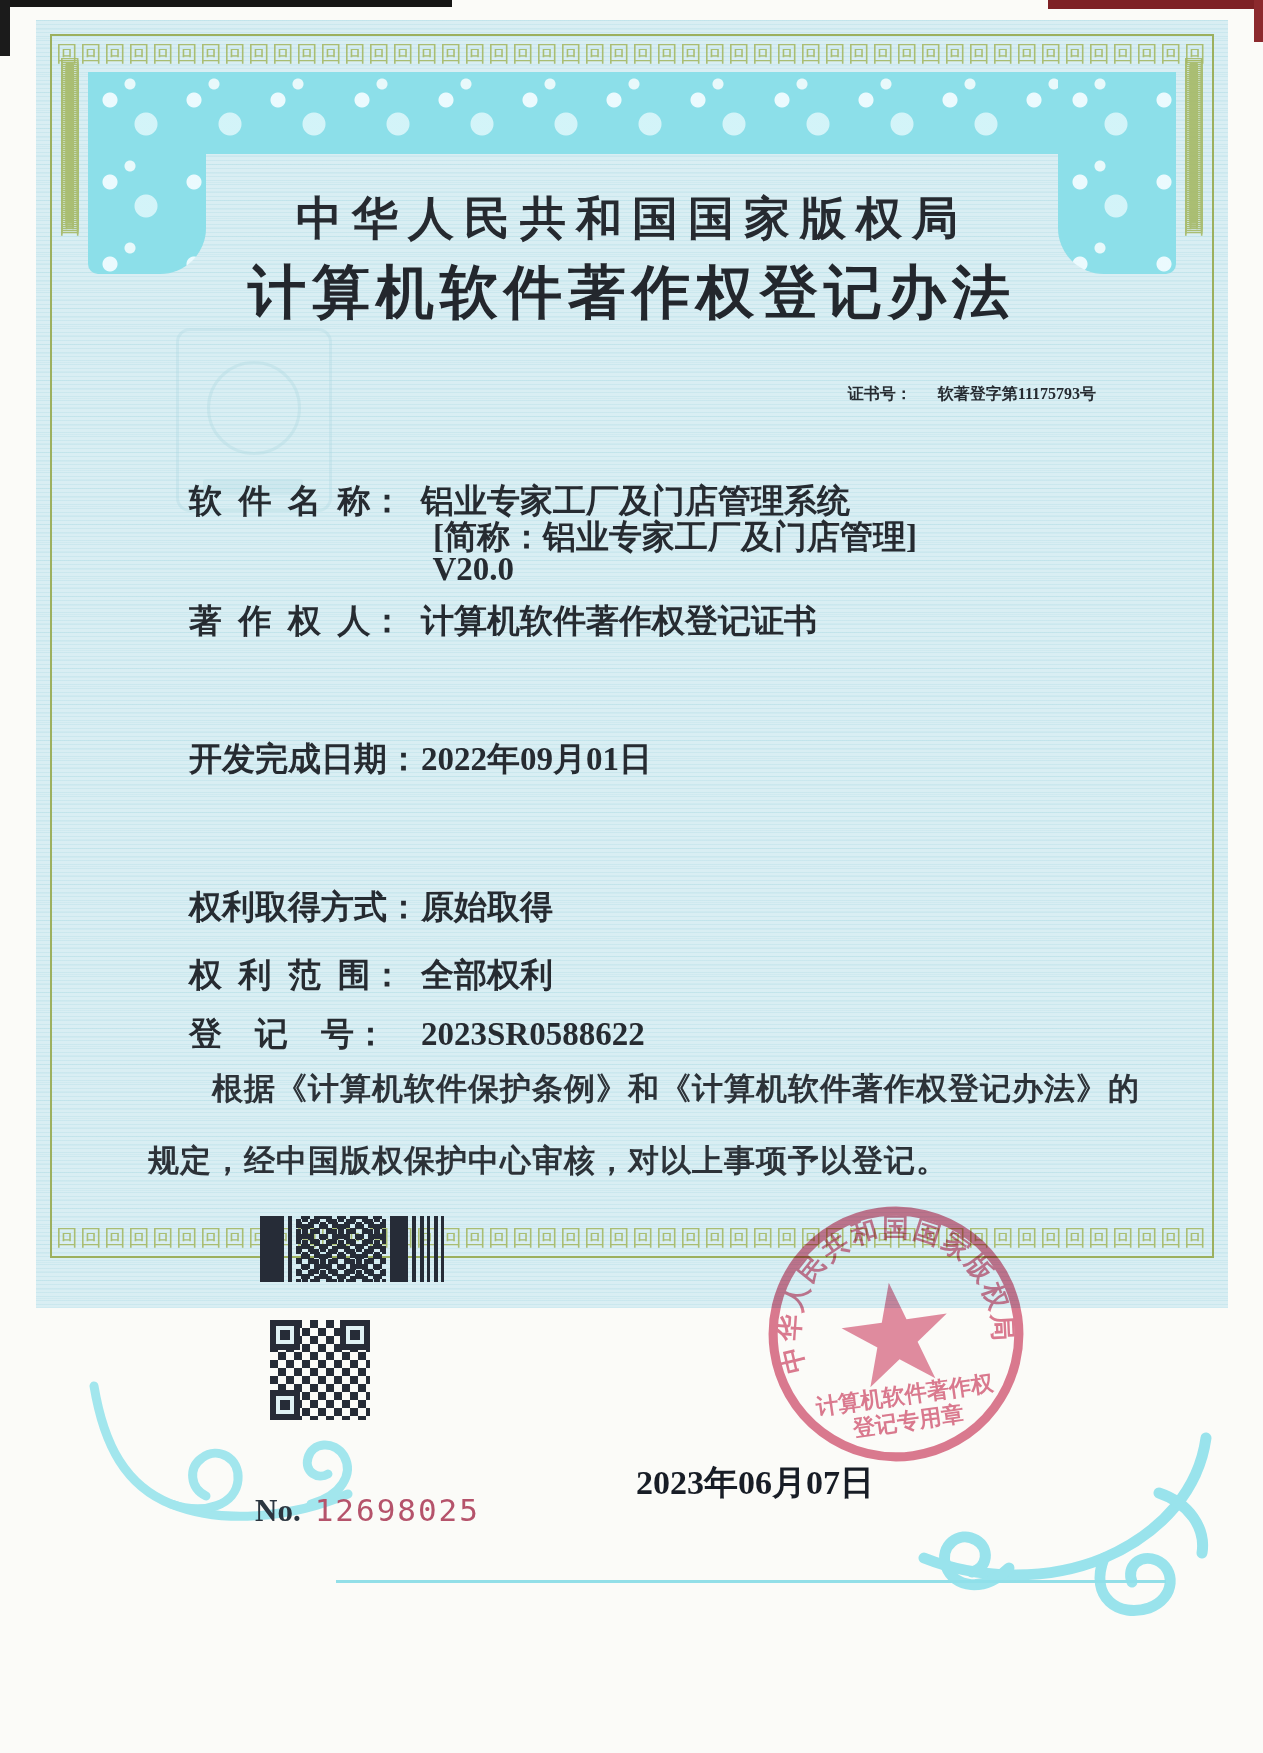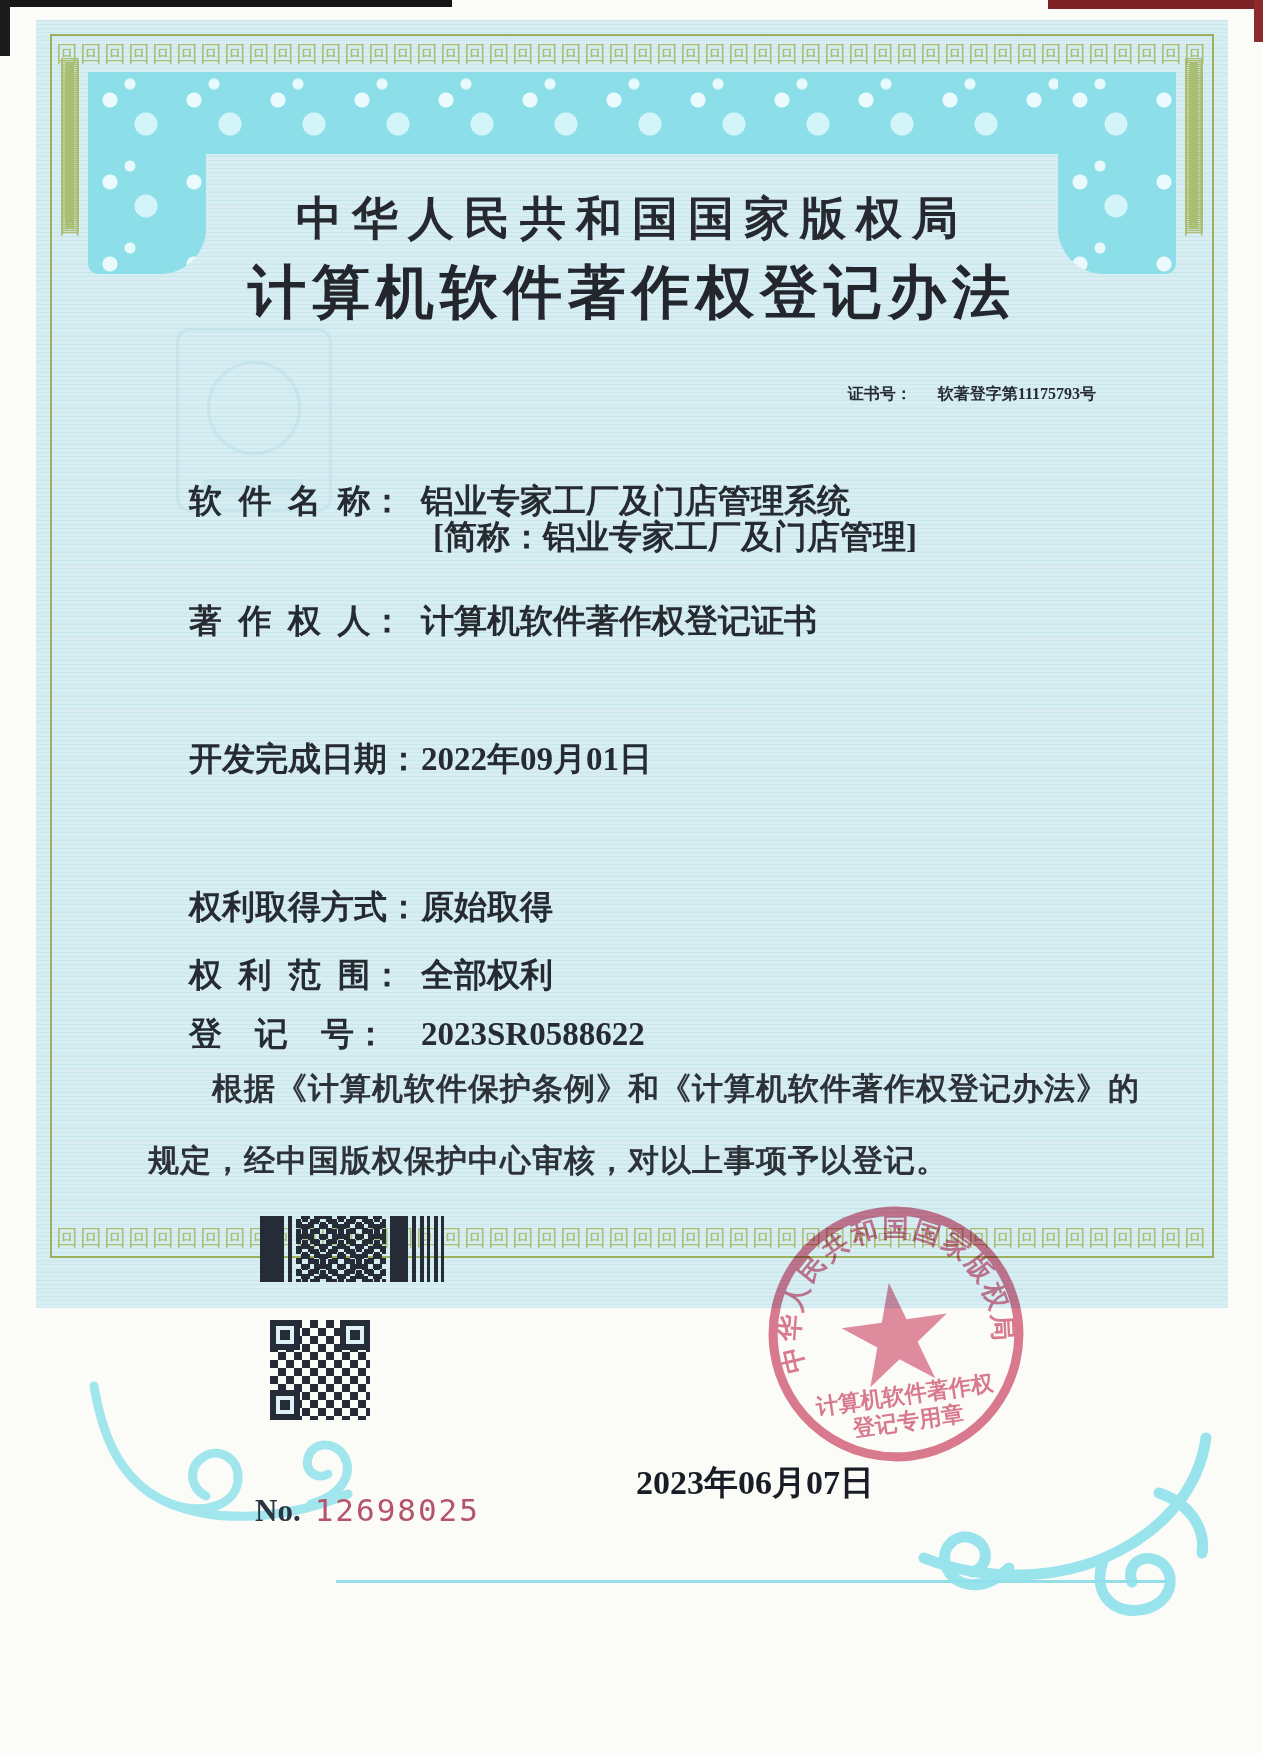--- a/index.html
+++ b/index.html
@@ -149,20 +149,23 @@
   <div class="certno">
     <span class="cn-label">证书号：</span><span>软著登字第11175793号</span>
   </div>
 
   <div class="row" style="top:422px">
     <span class="lbl">软  件  名  称：</span><span class="val">铝业专家工厂及门店管理系统</span>
   </div>
   <div class="row cont" style="top:458px">
     <span class="val">[简称：铝业专家工厂及门店管理]</span>
   </div>
+  <div class="row cont" style="top:494px">
+    <span class="val">V20.0</span>
+  </div>
   <div class="row" style="top:542px">
     <span class="lbl">著  作  权  人：</span><span class="val">计算机软件著作权登记证书</span>
   </div>
   <div class="row" style="top:680px">
     <span class="lbl">开发完成日期：</span><span class="val">2022年09月01日</span>
   </div>
   <div class="row" style="top:828px">
     <span class="lbl">权利取得方式：</span><span class="val">原始取得</span>
   </div>
   <div class="row" style="top:896px">

